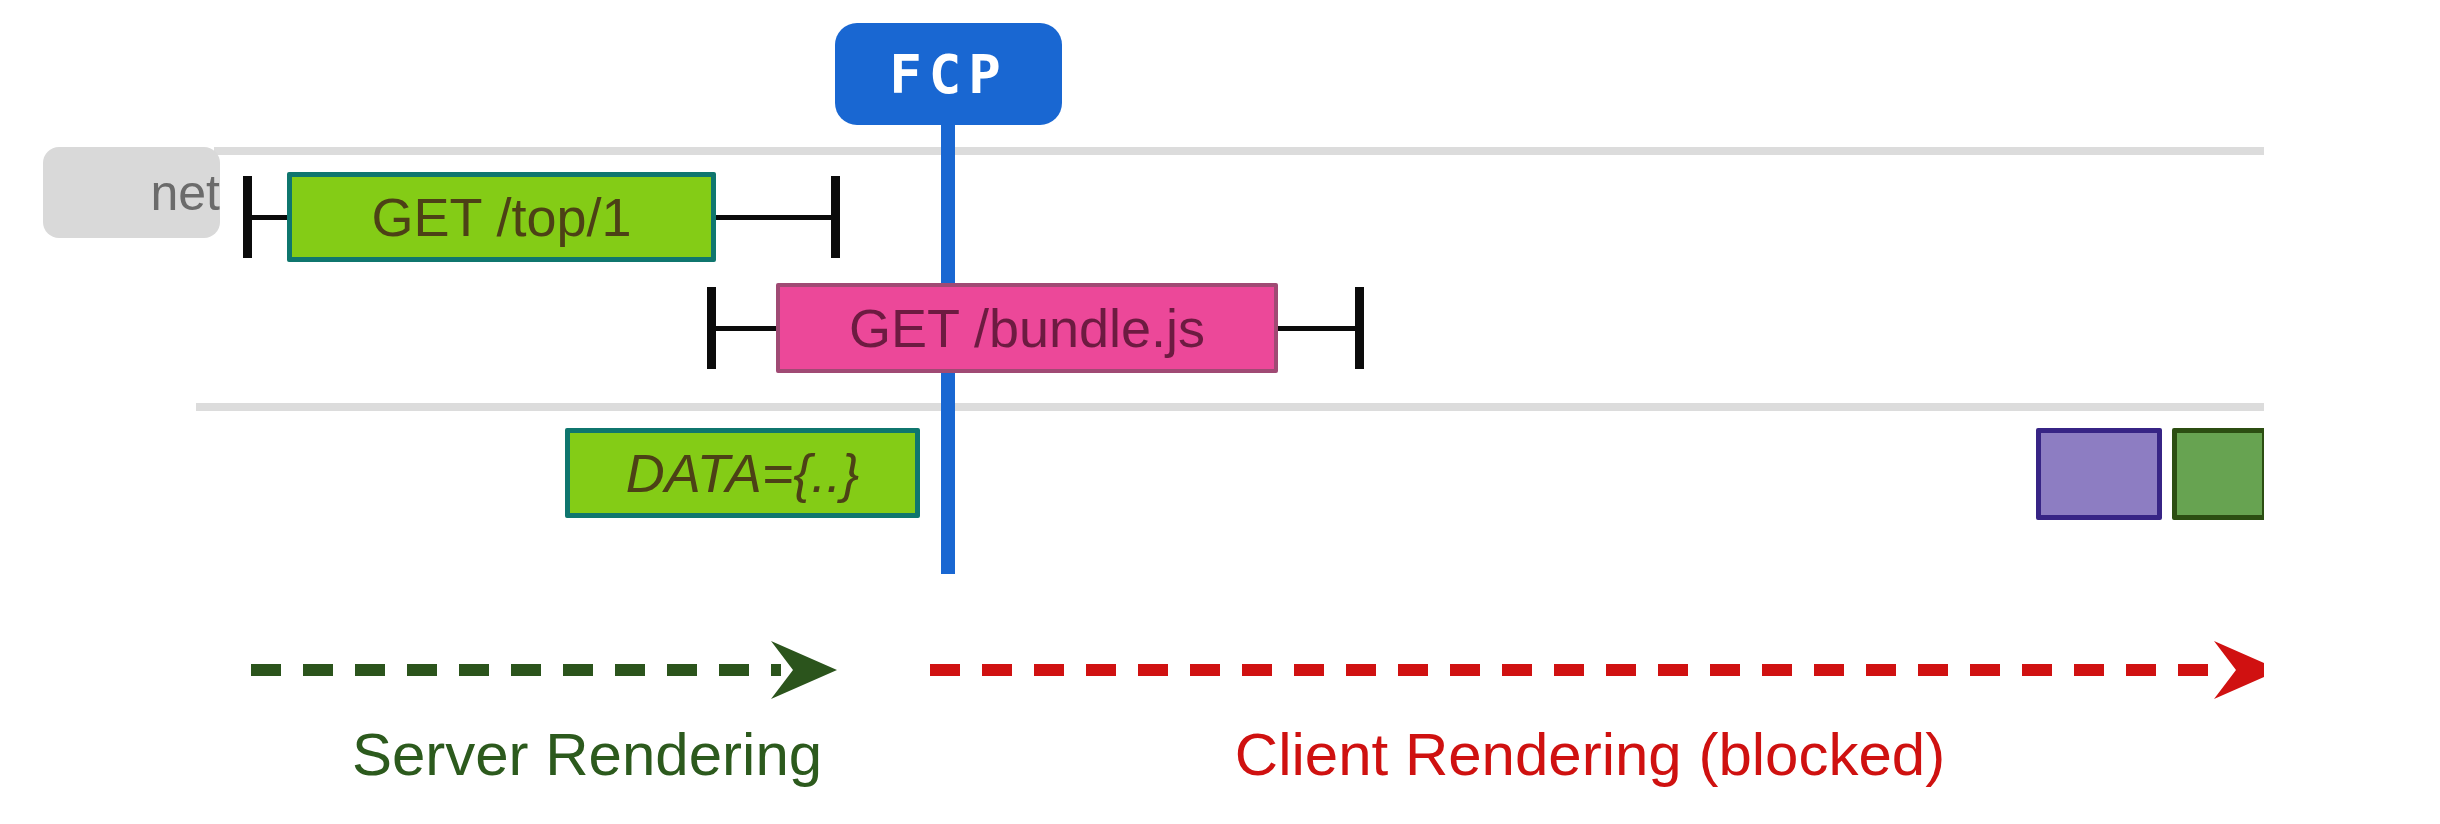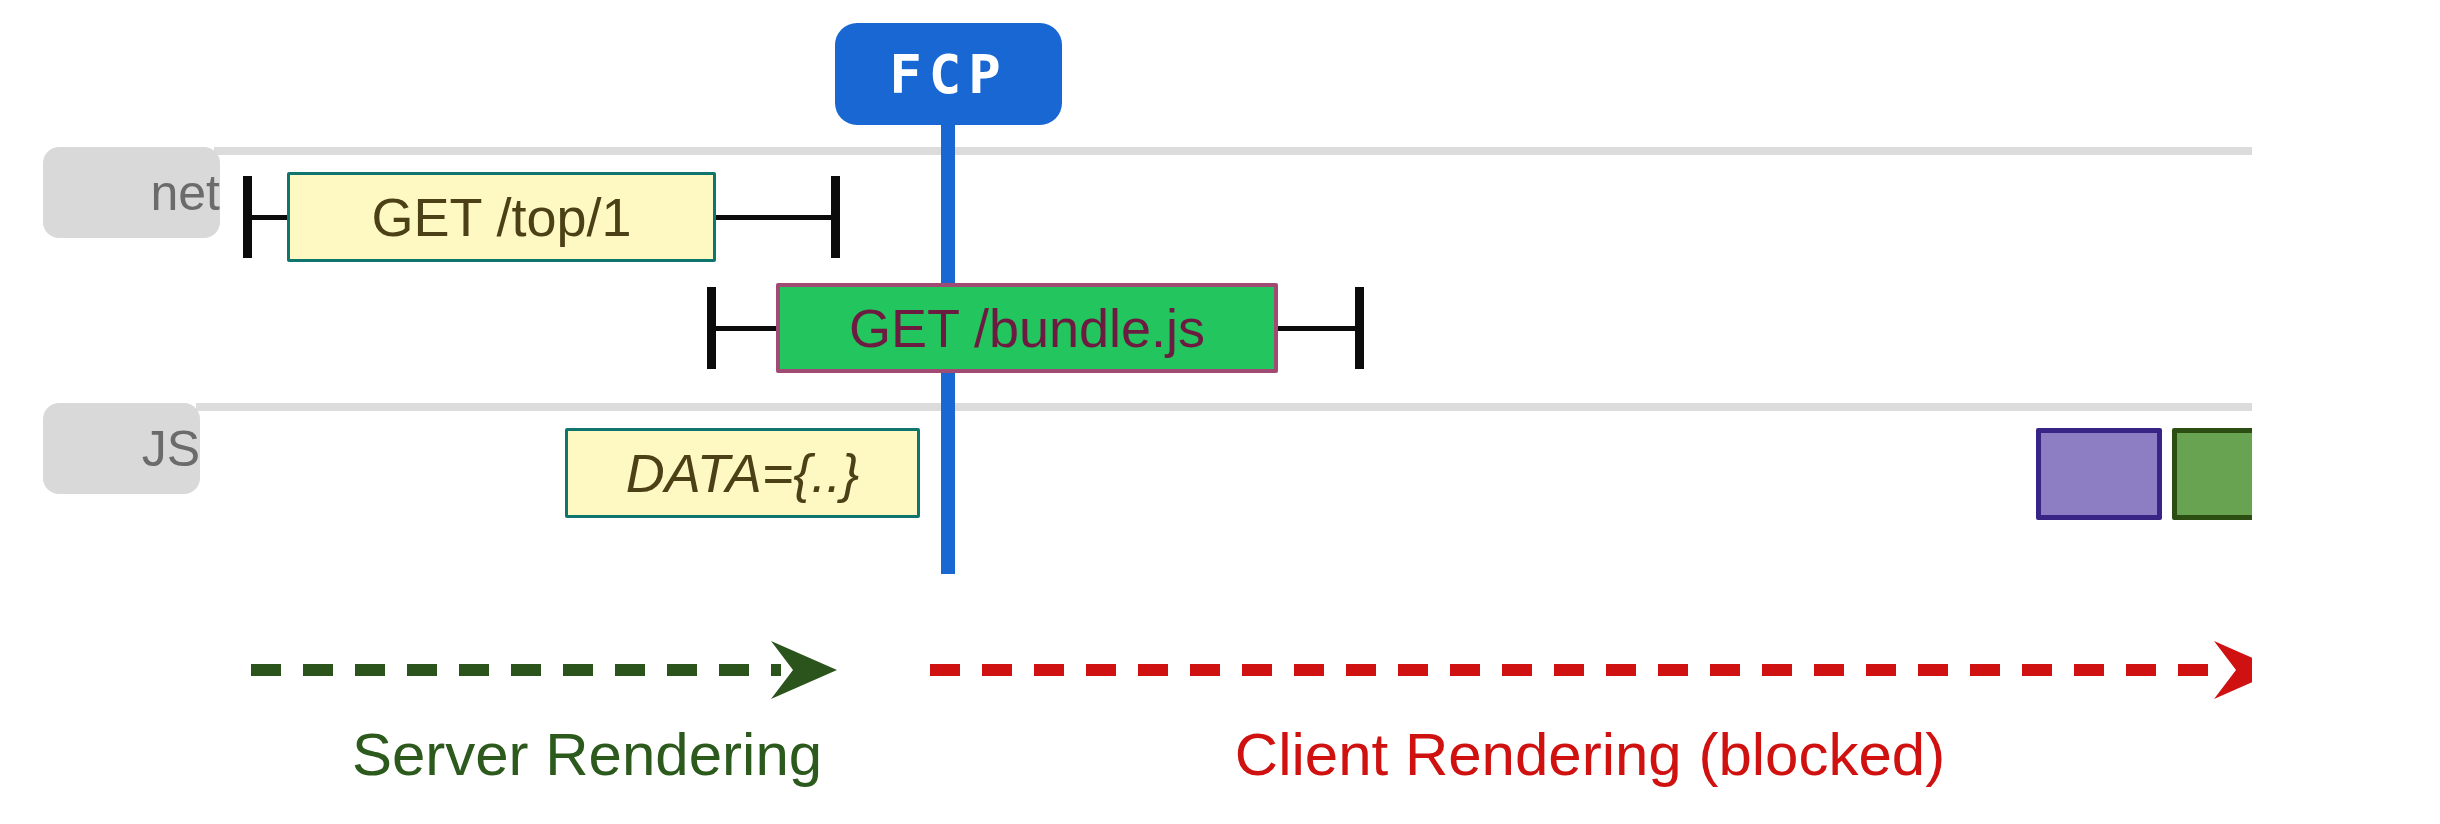--- a/index.html
+++ b/index.html
@@ -1,18 +1,19 @@
 <!DOCTYPE html>
 <html><head>
 <meta charset="utf-8">
 <style>
   html,body{margin:0;padding:0;background:#ffffff;}
   #canvas{
     position:relative;width:2252px;height:824px;background:#ffffff;overflow:hidden;
     font-family:"Liberation Sans", sans-serif;
+    padding-left:12px;
   }
   
   .lane-line{position:absolute;height:8px;background:#dcdcdc;}
   .lane-label{
     position:absolute;width:177px;height:91px;background:#d9d9d9;border-radius:16px;
     display:flex;align-items:center;justify-content:flex-end;
     color:#6b6b6b;font-size:50px;
   }
   
   .badge{
@@ -23,22 +24,22 @@
   }
   .stem{position:absolute;top:125px;width:14px;height:449px;background:#1967d2;}
   
   .tick{position:absolute;width:9px;height:82px;background:#0b0b0b;}
   .connector{position:absolute;height:5px;background:#0b0b0b;}
   
   .box{
     position:absolute;height:90px;box-sizing:border-box;border-radius:2px;
     display:flex;align-items:center;justify-content:center;font-size:54px;
   }
-  .box.yellow{background:#fef9c3;border:3px solid #0f766e;color:#4c4116;}
-  .box.pink{background:#22c55e;border:4px solid #a04a74;color:#6d1b41;}
+  .box.yellow{background:#84cc16;border:5px solid #0f766e;color:#4c4116;}
+  .box.pink{background:#ec4899;border:4px solid #a04a74;color:#6d1b41;}
   .box.purple{background:#8d7dc2;border:5px solid #372485;}
   .box.green{background:#67a351;border:5px solid #2c4e12;}
   
   .phase-svg{position:absolute;top:638px;height:64px;}
   .phase-label{
     position:absolute;top:720px;font-size:60px;text-align:center;white-space:nowrap;
   }
   .phase-label.server{color:#2c5a1d;}
   .phase-label.client{color:#cf1110;}
 </style>
@@ -52,23 +53,20 @@
 
   <div class="stem" style="left:941px;"></div>
   <div class="stem" style="left:2277px;"></div>
 
   <div class="badge" style="left:835px;width:227px;">
     <span>FCP</span>
   </div>
 
   <div class="lane-label" style="left:43px;top:147px;">
     <span>net</span>
-  </div>
-  <div class="lane-label" style="left:43px;top:403px;width:157px;">
-    <span>JS</span>
   </div>
 
   <div class="tick" style="left:243px;top:176px;"></div>
   <div class="connector" style="left:252px;top:215px;width:35px;"></div>
   <div class="box yellow" style="left:287px;top:172px;width:429px;">
     <span>GET /top/1</span>
   </div>
   <div class="connector" style="left:716px;top:215px;width:115px;"></div>
   <div class="tick" style="left:831px;top:176px;"></div>
 

